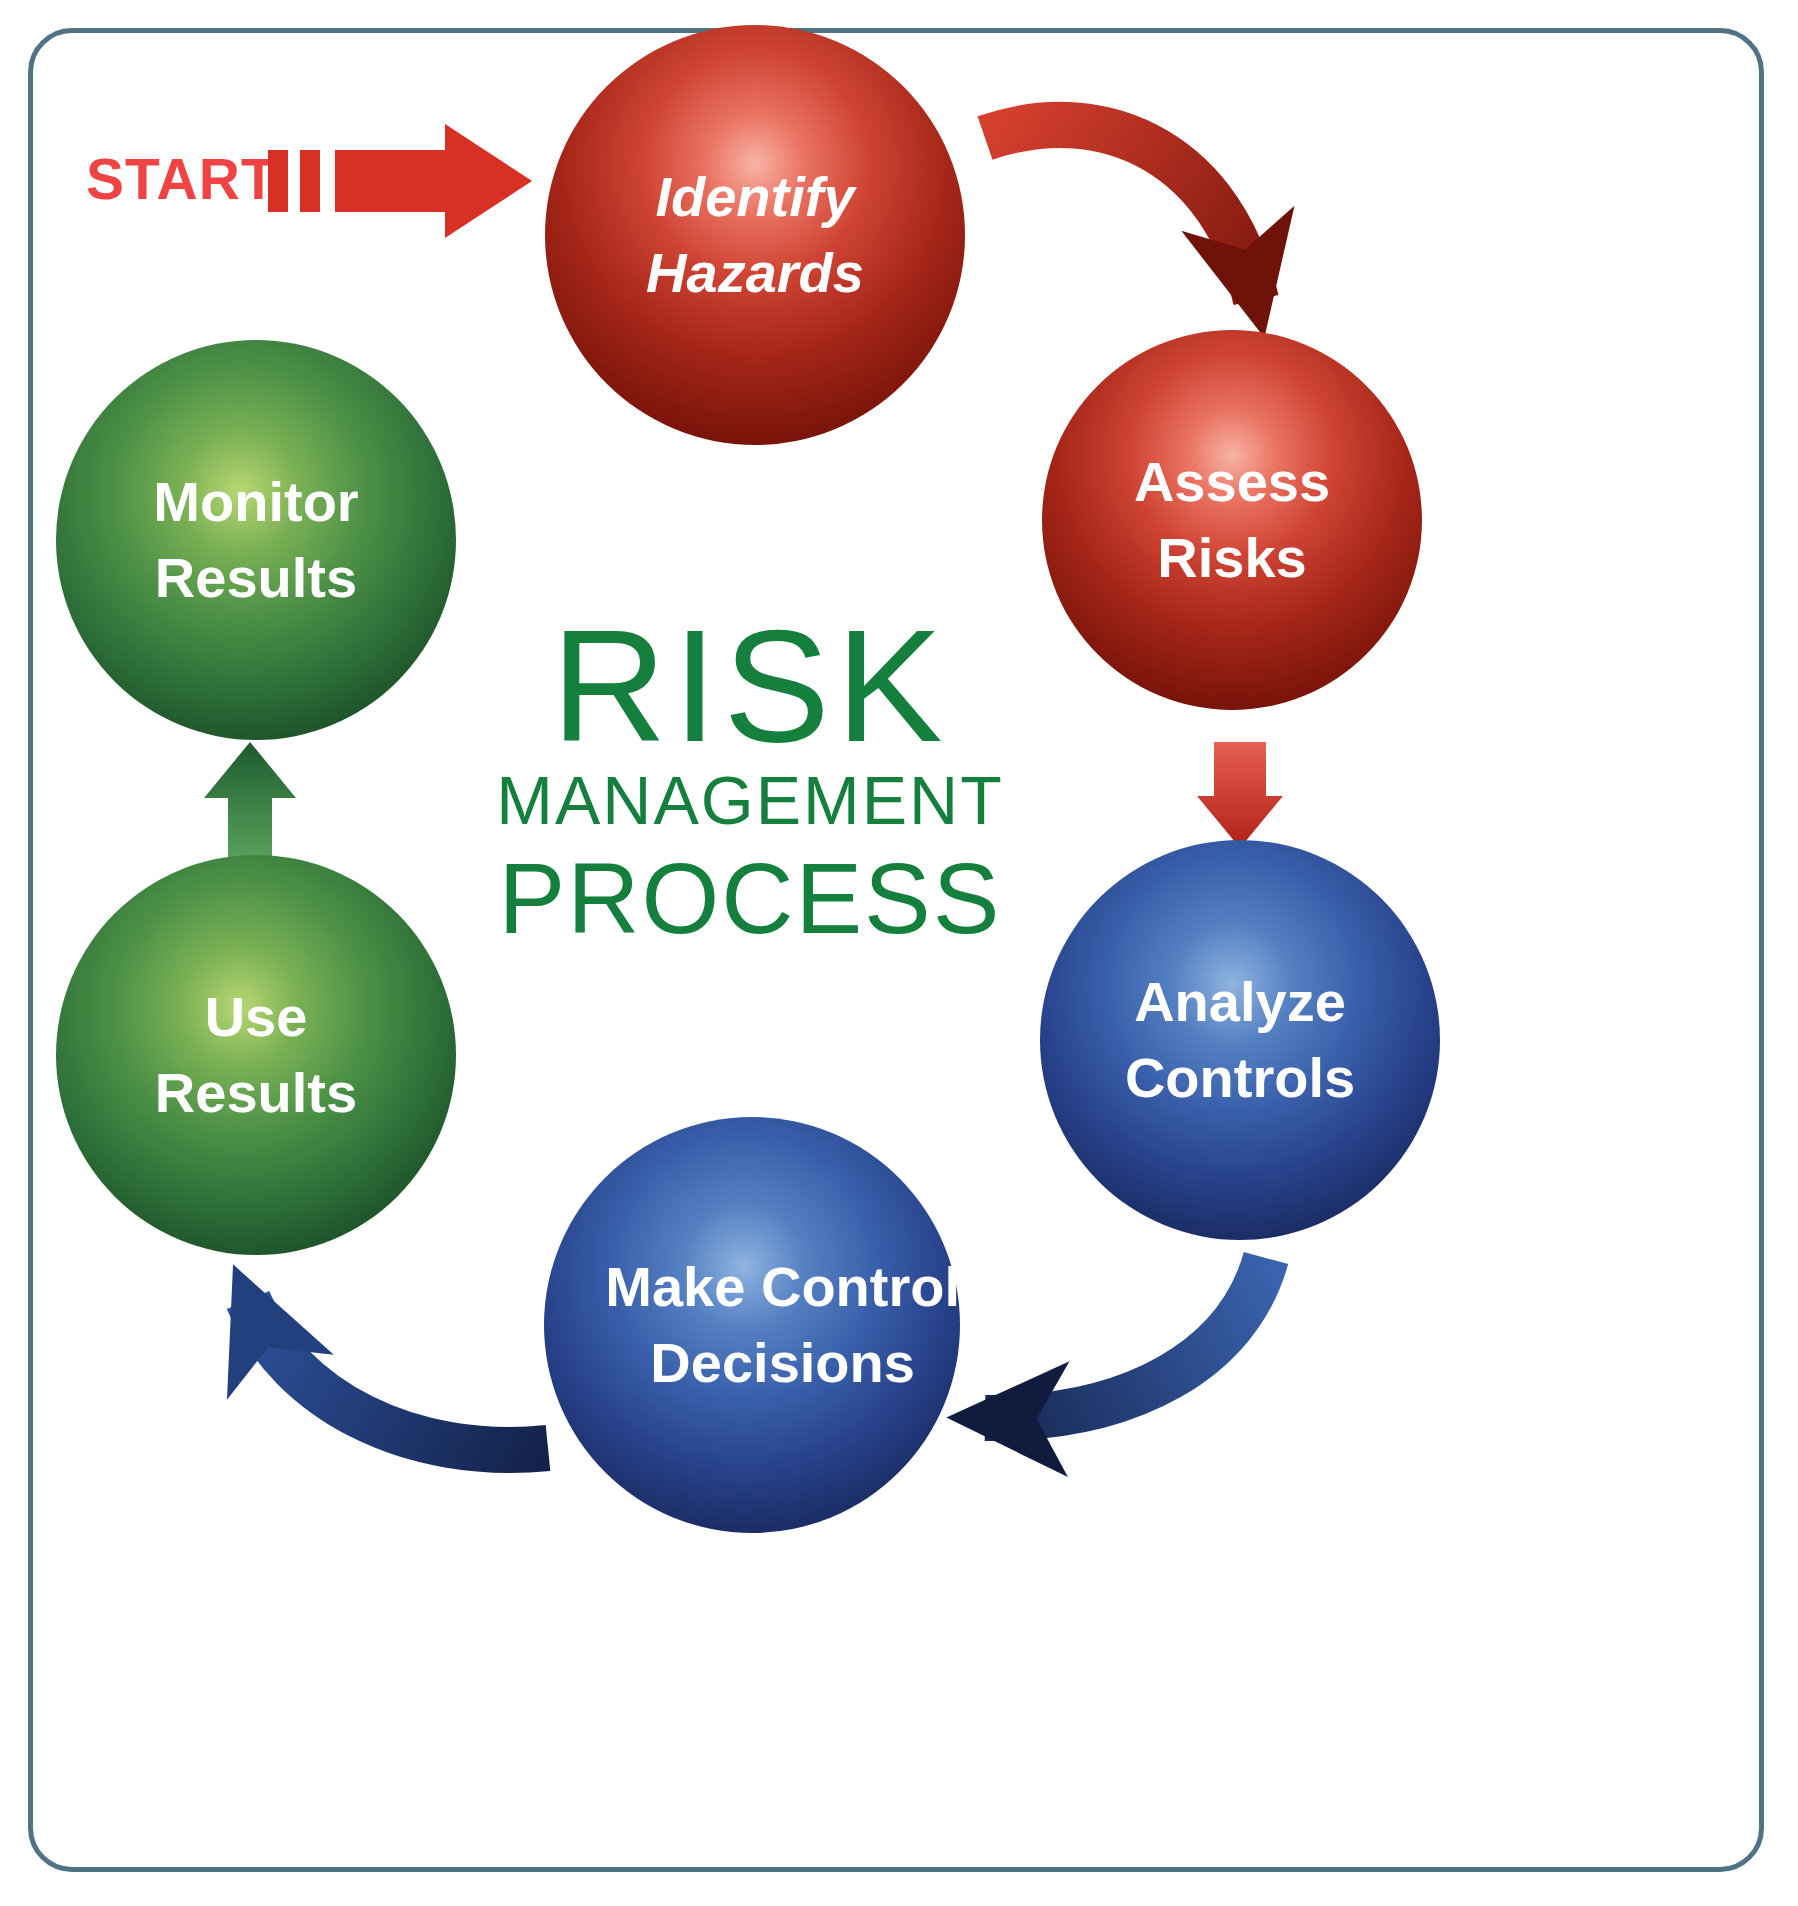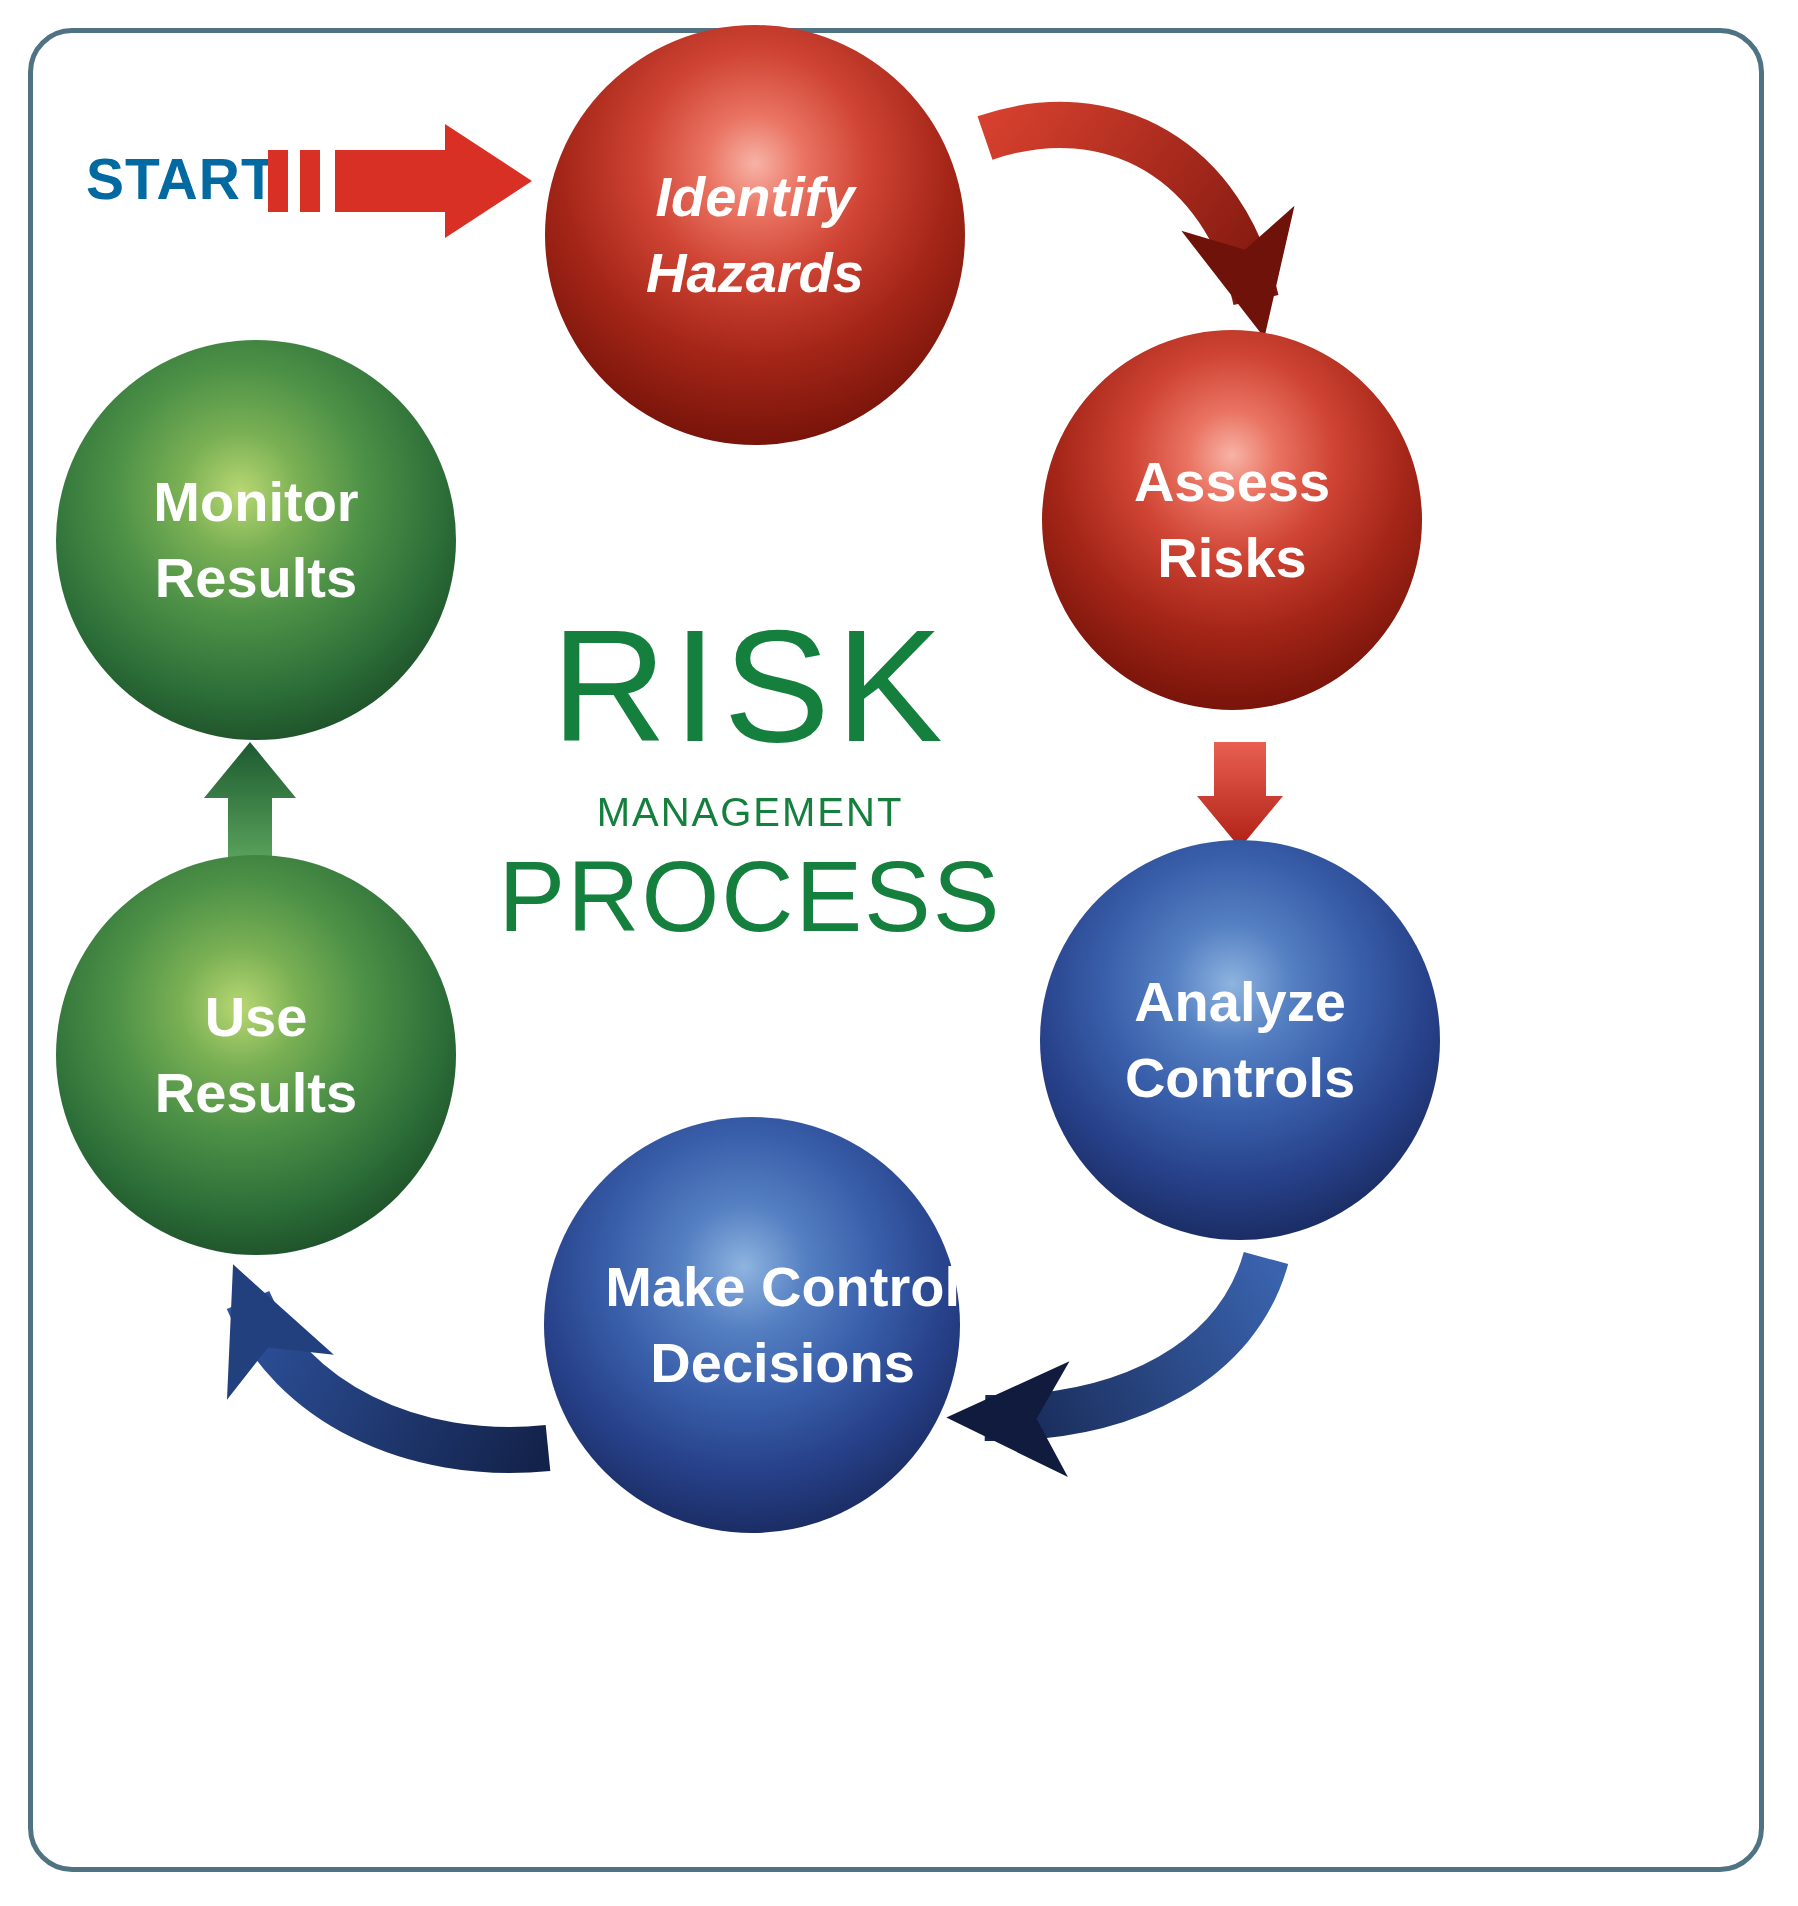--- a/index.html
+++ b/index.html
@@ -19,21 +19,21 @@
     border-radius: 44px;
     background: #ffffff;
     box-sizing: border-box;
   }
   .start-label {
     position: absolute;
     left: 86px; top: 146px;
     font-size: 57px;
     font-weight: 900;
     letter-spacing: 1px;
-    color: #0369a1;
+    color: #ef4444;
   }
   .sphere {
     position: absolute;
     border-radius: 50%;
     display: flex;
     align-items: center;
     justify-content: center;
   }
   .sphere .lbl {
     color: #ffffff;
@@ -62,21 +62,21 @@
   #node-use       { left: 56px;   top: 855px;  width: 400px; height: 400px; }
   #node-monitor   { left: 56px;   top: 340px;  width: 400px; height: 400px; }
   .center-title {
     position: absolute;
     left: 480px; top: 606px;
     width: 540px;
     text-align: center;
     color: #15803d;
   }
   .center-title .t-risk { font-size: 160px; line-height: 1; letter-spacing: 6px; }
-  .center-title .t-mgmt { font-size: 40px;  line-height: 1; letter-spacing: 2px; margin-top: 26px; }
+  .center-title .t-mgmt { font-size: 68px;  line-height: 1; letter-spacing: 2px; }
   .center-title .t-proc { font-size: 100px; line-height: 1; letter-spacing: 2px; margin-top: 14px; }
   svg.overlay {
     position: absolute;
     left: 0; top: 0;
     pointer-events: none;
   }
 </style>
 </head>
 <body>
 

